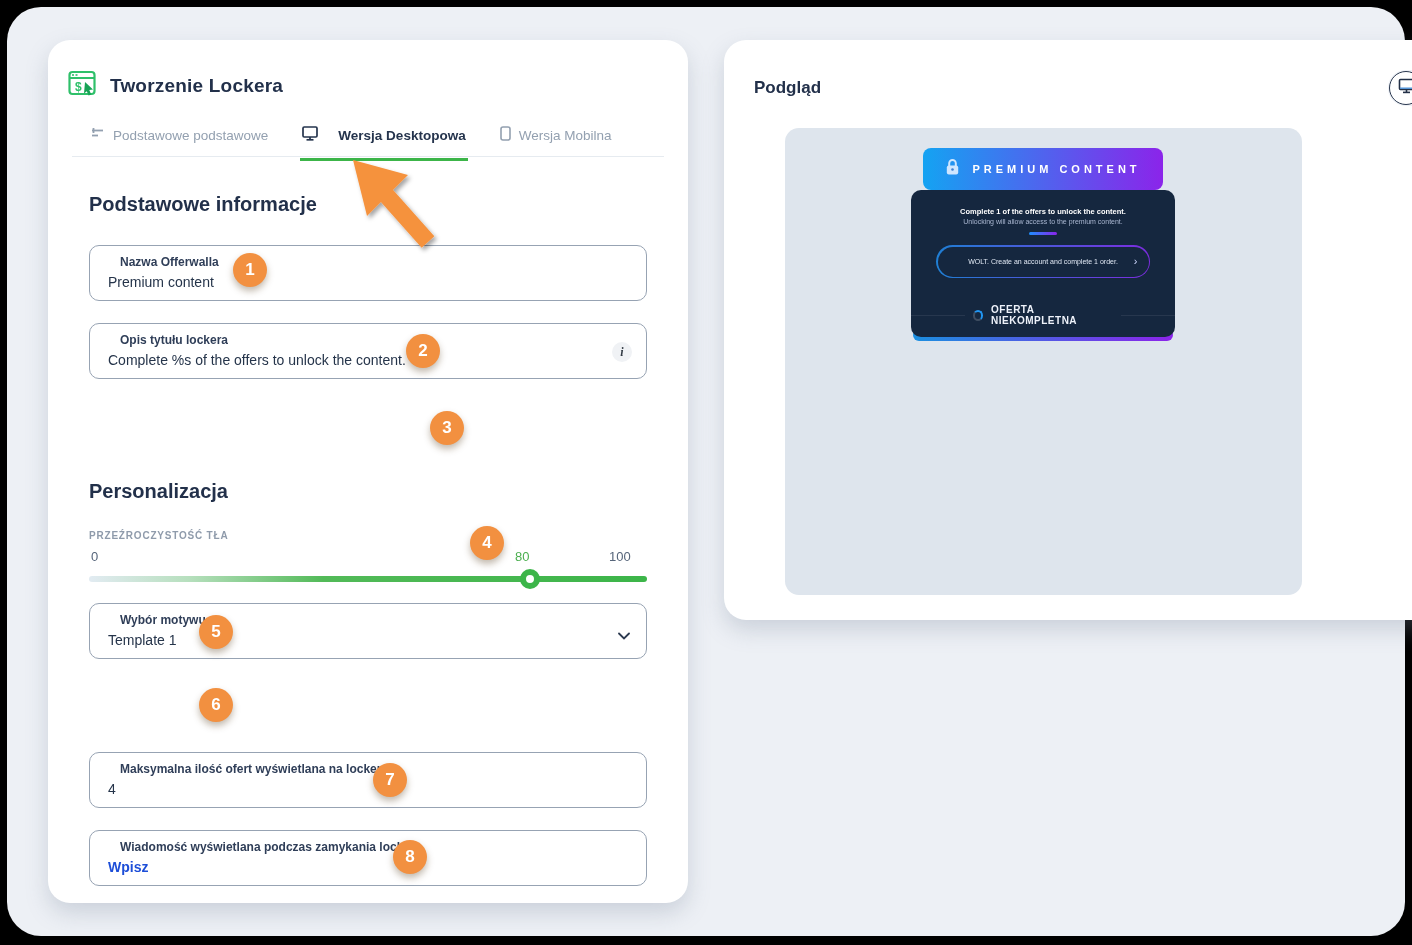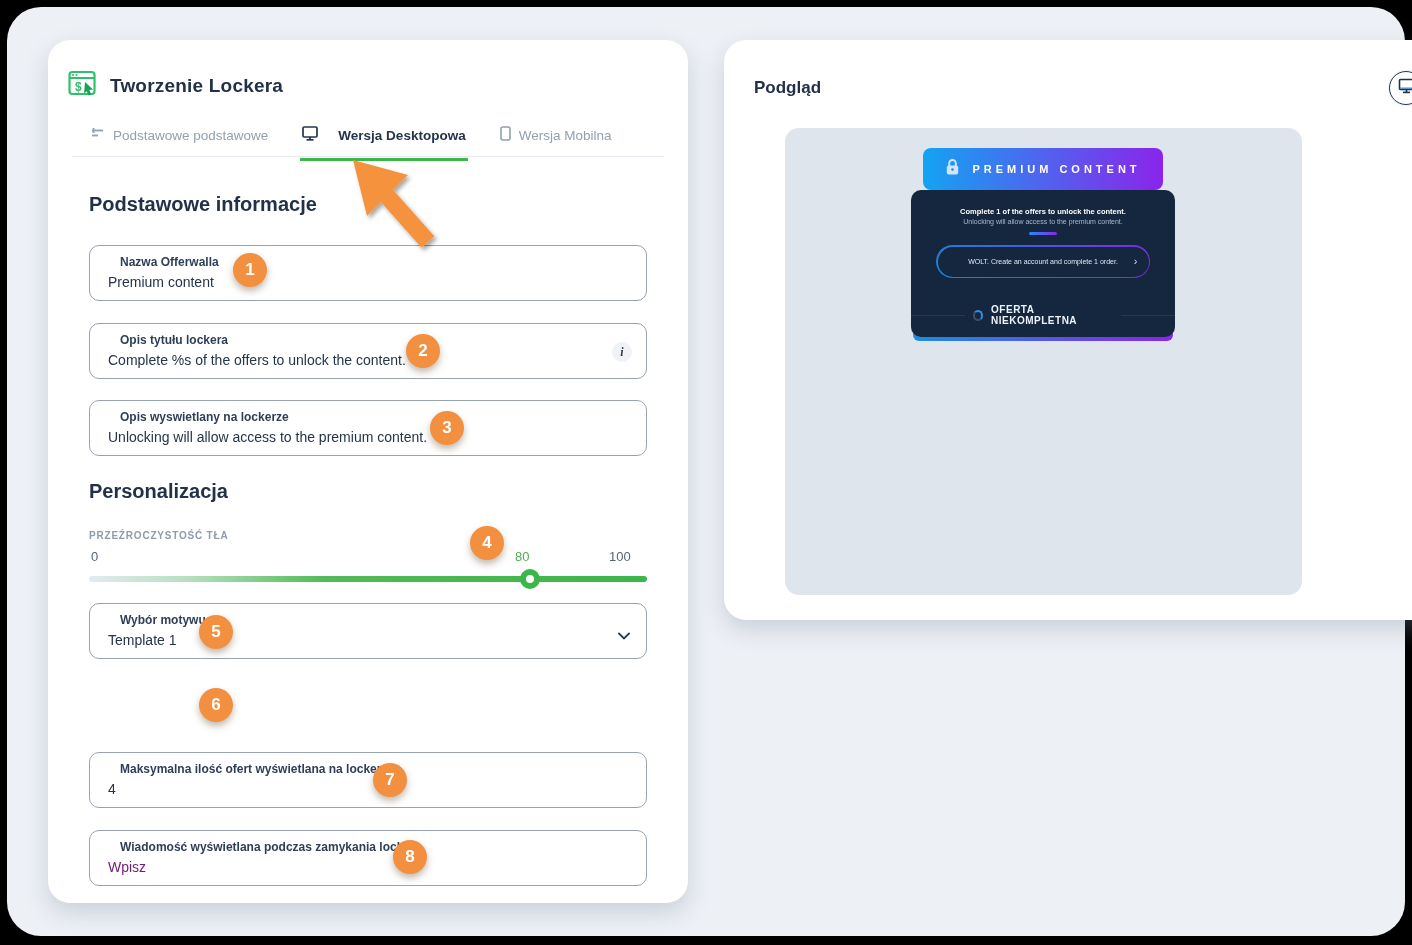--- a/index.html
+++ b/index.html
@@ -18,21 +18,21 @@
   .tab { position:relative; display:flex; align-items:center; gap:8px; font-size:13.5px; color:#93a0b0; cursor:pointer; }
   .tab.active { color:#25344d; font-weight:bold;gap:20px; }
   .tab.active::after { content:""; position:absolute; left:-2px; right:-2px; bottom:-17px; height:3px; background:#3cb549; }
   .tabs-divider { position:absolute; left:24px; right:24px; top:116px; height:1px; background:#e6ebf0; }
 
   .section-title { position:absolute; left:41px; font-size:20px; font-weight:bold; color:#22304a; }
 
   .field { position:absolute; left:41px; width:558px; height:56px; background:#fff; border:1px solid #97a3b3; border-radius:10px; }
   .f-label { position:absolute; left:18px; top:9px; font-size:12px; font-weight:bold; color:#2f3e58; white-space:nowrap;margin-left:12px; }
   .f-value { position:absolute; left:18px; top:28px; font-size:14px; color:#25344a; white-space:nowrap; }
-  .f-value.placeholder { color:#701a75; }
+  .f-value.placeholder { color:#1d4ed8;font-weight:bold; }
   .chevron { position:absolute; right:16px; top:22px; }
 
   .badge { position:absolute; width:34px; height:34px; border-radius:50%; background:#f29040;
            color:#fff; font-size:17px; font-weight:bold; display:flex; align-items:center; justify-content:center;
            box-shadow:0 4px 7px rgba(80,55,20,.35); z-index:6; }
 
   .info-bubble { position:absolute; right:14px; top:18px; width:20px; height:20px; border-radius:50%;
                  background:#f0f2f5; display:flex; align-items:center; justify-content:center;
                  font-family:"Liberation Serif", serif; font-style:italic; font-weight:bold; font-size:12px; color:#343c46; }
 
@@ -151,24 +151,20 @@
     </div>
     <div class="badge" style="left:185px; top:213px;">1</div>
 
     <div class="field" style="top:283px;">
       <span class="f-label">Opis tytułu lockera</span>
       <span class="f-value">Complete %s of the offers to unlock the content.</span>
       <span class="info-bubble">i</span>
     </div>
     <div class="badge" style="left:358px; top:294px;">2</div>
 
-    <div class="field" style="top:360px;">
-      <span class="f-label">Opis wyswietlany na lockerze</span>
-      <span class="f-value">Unlocking will allow access to the premium content.</span>
-    </div>
     <div class="badge" style="left:382px; top:371px;">3</div>
 
     <div class="section-title" style="top:440px;">Personalizacja</div>
 
     <div class="opacity-label">PRZEŹROCZYSTOŚĆ TŁA</div>
     <span class="slider-num" style="left:43px;">0</span>
     <span class="slider-num current" style="left:467px; width:40px; text-align:left;">80</span>
     <span class="slider-num" style="left:561px; width:30px; text-align:left;">100</span>
     <div class="slider-track">
       <div class="slider-thumb"></div>

